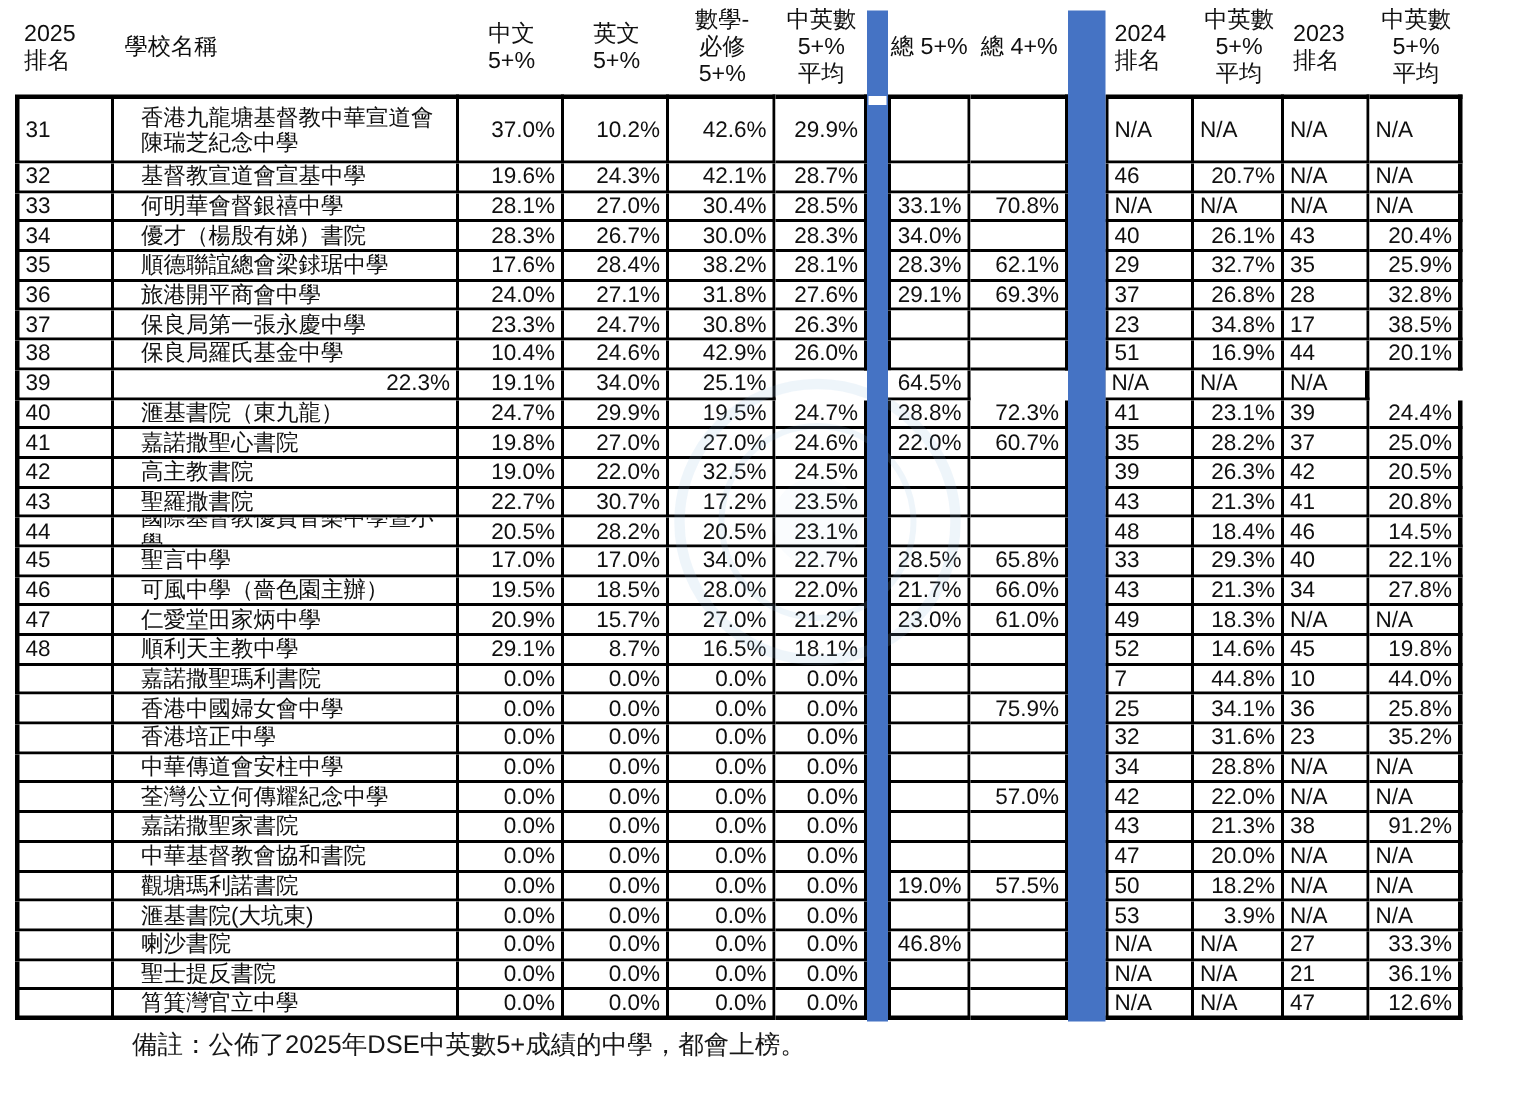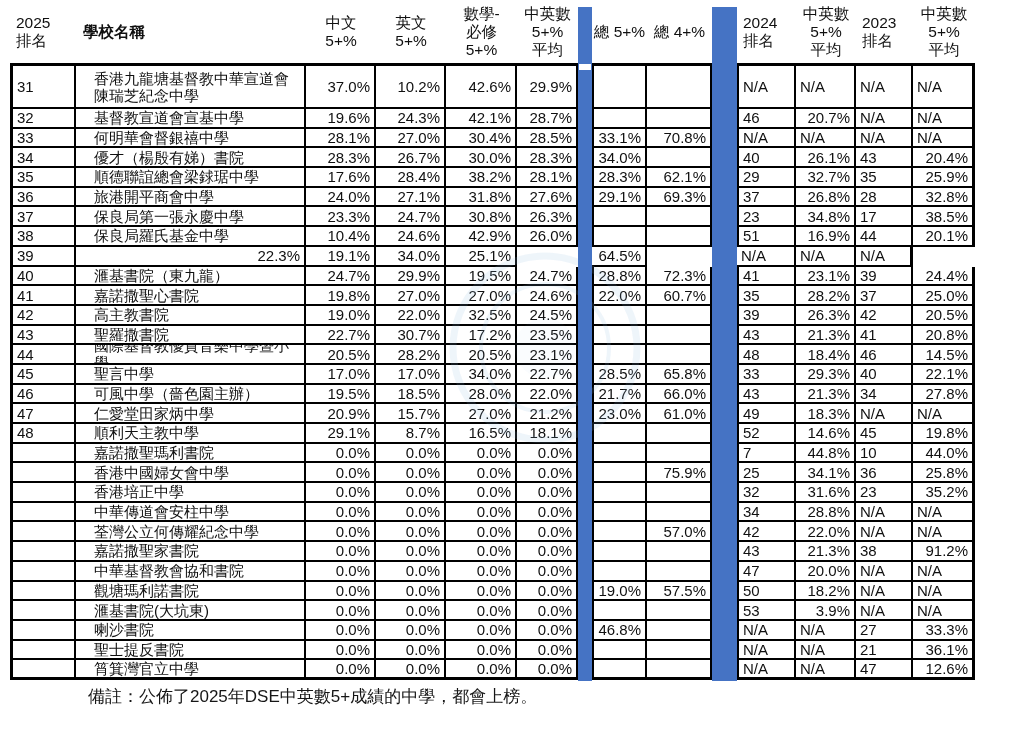--- a/index.html
+++ b/index.html
@@ -7,21 +7,21 @@
     width:1024px;height:737px;background:#ffffff;position:relative;overflow:hidden;
     font-family:"Liberation Sans","DejaVu Sans",sans-serif;color:#101010;
   }
   .sheet{position:absolute;left:10px;top:0;width:965px;
     --cols:66px 230px 70px 70px 71px 61px 14px 55px 65px 25px 59px 60px 57px 62px;}
   
   .hrow{display:grid;grid-template-columns:var(--cols);height:63px;}
   .hcell{display:flex;align-items:center;justify-content:center;text-align:center;
     font-size:15.5px;line-height:18px;white-space:pre-line;}
   .h-rank,.h-r24,.h-r23{justify-content:flex-start;text-align:left;padding-left:6px;}
-  .h-school{justify-content:flex-start;text-align:left;padding-left:7px;font-weight:bold;}
+  .h-school{justify-content:flex-start;text-align:left;padding-left:7px;}
   
   .trow{display:grid;grid-template-columns:var(--cols);height:19.7px;}
   .trow.tall{height:46px;}
   .cell{box-sizing:border-box;display:flex;align-items:center;overflow:hidden;
     border-right:2px solid #000;border-bottom:2px solid #000;
     font-size:15px;line-height:17px;padding:0 4px;background:#fff;}
   .trow:first-child .cell:not(.spacer){border-top:3px solid #000;}
   .trow:last-child .cell:not(.spacer){border-bottom:3px solid #000;}
   .c-rank{border-left:3px solid #000;justify-content:flex-start;}
   .c-school{justify-content:flex-start;padding-left:18px;}

